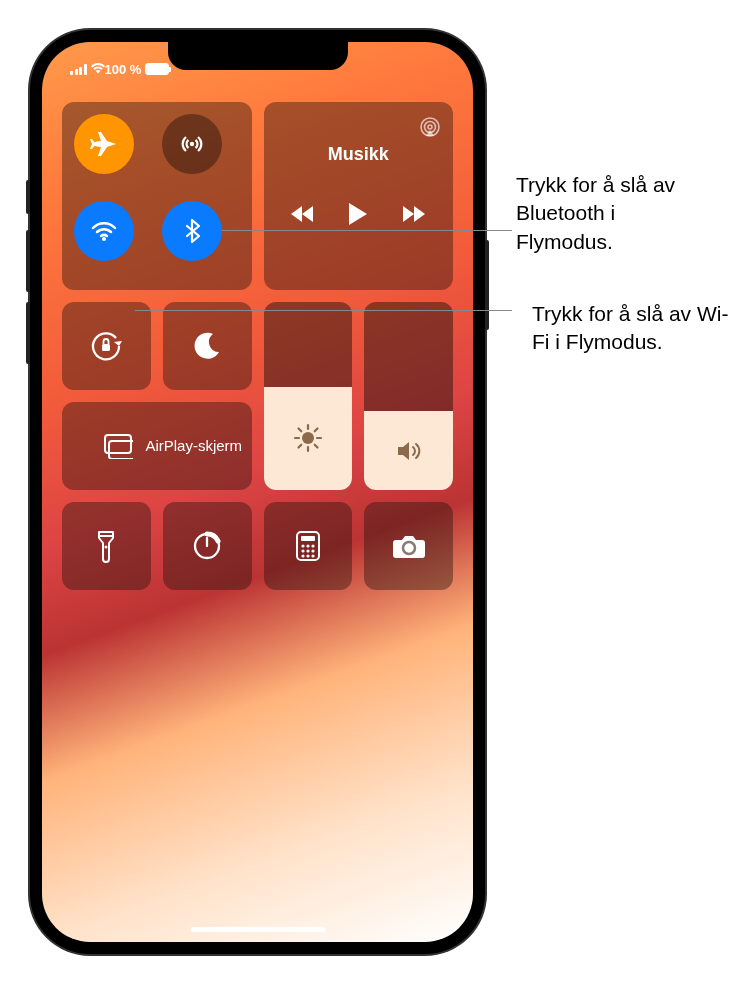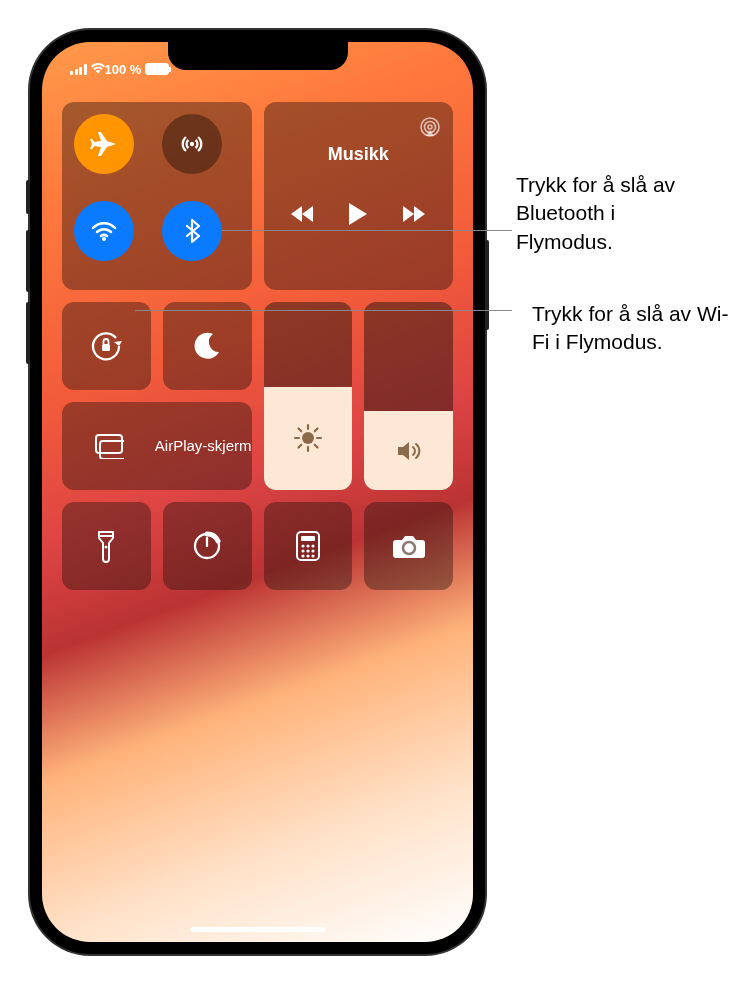--- a/index.html
+++ b/index.html
@@ -116,21 +116,21 @@
   .media { grid-column: 3 / span 2; grid-row: 1 / span 2; height:188px; flex-direction:column; justify-content:flex-start; padding:14px 12px;}
   .media-top { width:100%; display:flex; justify-content:flex-end;}
   .media-title { margin-top:6px; font-size:18px; font-weight:600;}
   .media-controls { margin-top:36px; display:flex; align-items:center; gap:32px; font-size:22px;}
   .slider { grid-row: 3 / span 2; height:188px; overflow:hidden; flex-direction:column; justify-content:flex-end; background: rgba(40,20,15,0.5);}
   .brightness { grid-column:3;}
   .volume { grid-column:4;}
   .slider-fill { width:100%; background:#fce8d5; display:flex; align-items:center; justify-content:center; color:#8a6a4a;}
   .brightness .slider-fill { height:55%;}
   .volume .slider-fill { height:42%;}
-  .airplay-module { grid-column:1 / span 2; grid-row:4; justify-content:space-between; padding-left:32px; gap:12px;}
+  .airplay-module { grid-column:1 / span 2; grid-row:4; justify-content:center; padding-left:32px; gap:12px;}
   .airplay-module .label { font-size:15px; font-weight:500; line-height:1.15;}
   .icon-circle {
     width:60px; height:60px;
   }
   .home-indicator {
     position:absolute;
     bottom:10px; left:50%;
     transform:translateX(-50%);
     width:135px; height:5px;
     background:#fff;

